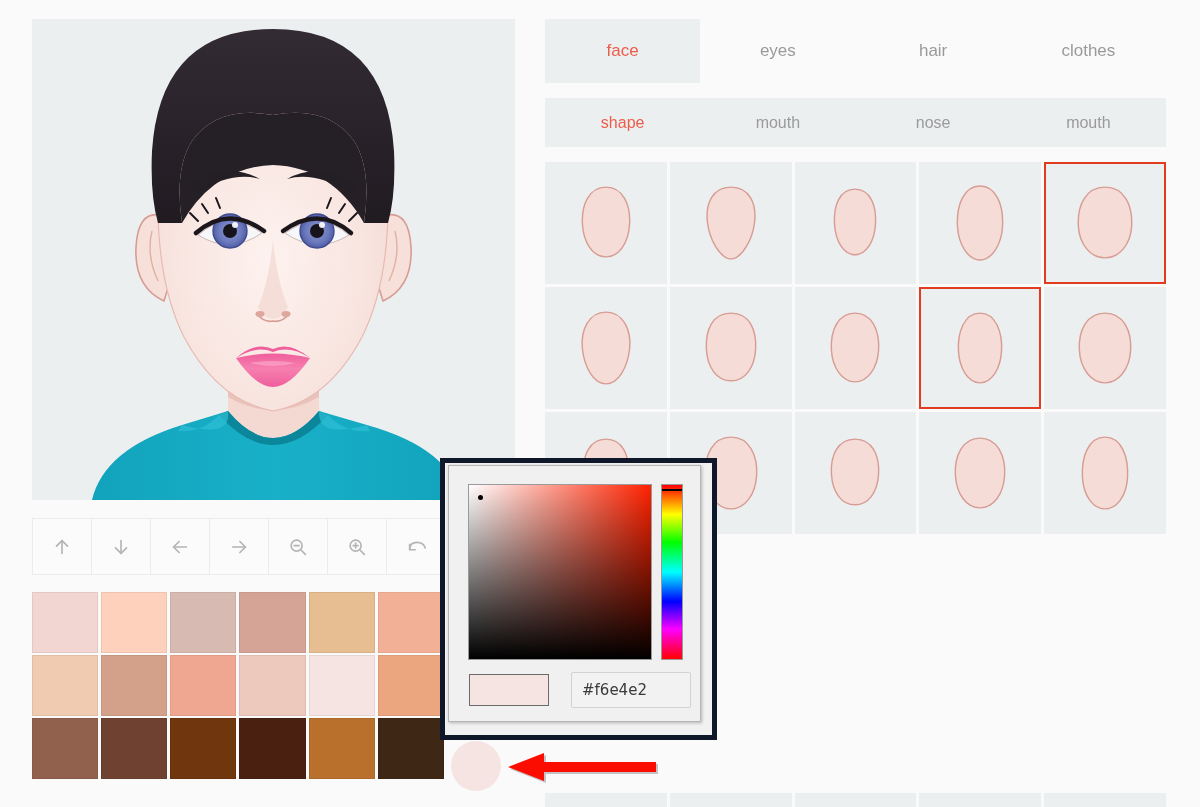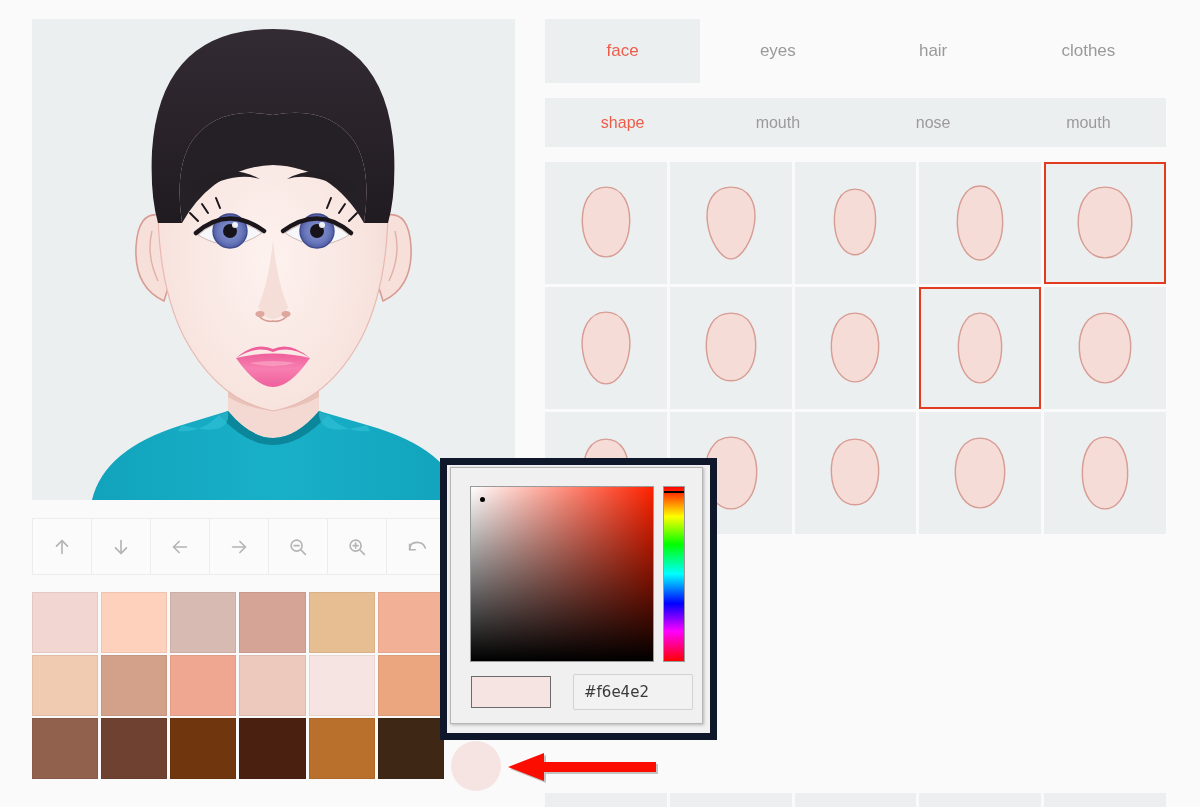--- a/index.html
+++ b/index.html
@@ -105,21 +105,21 @@
     cursor: pointer;
     border: 2px solid transparent;
   }
   .shape-cell.selected { border: 2px solid #e13b20; }
   .shape-cell svg { display: block; }
 
   
   #picker-annotation {
     position: absolute; left: 440px; top: 458px;
     width: 277px; height: 282px;
-    border: 7px solid #0f172a;
+    border: 5px solid #0f172a;
     background: #f1f1f1;
   }
   #picker-dialog {
     position: absolute; left: 3px; top: 2px;
     width: 253px; height: 257px;
     background: #f0f0f0;
     border: 1px solid #b6b6b6;
     box-shadow: 1px 1px 3px rgba(0,0,0,.25);
   }
   #sv-area {

